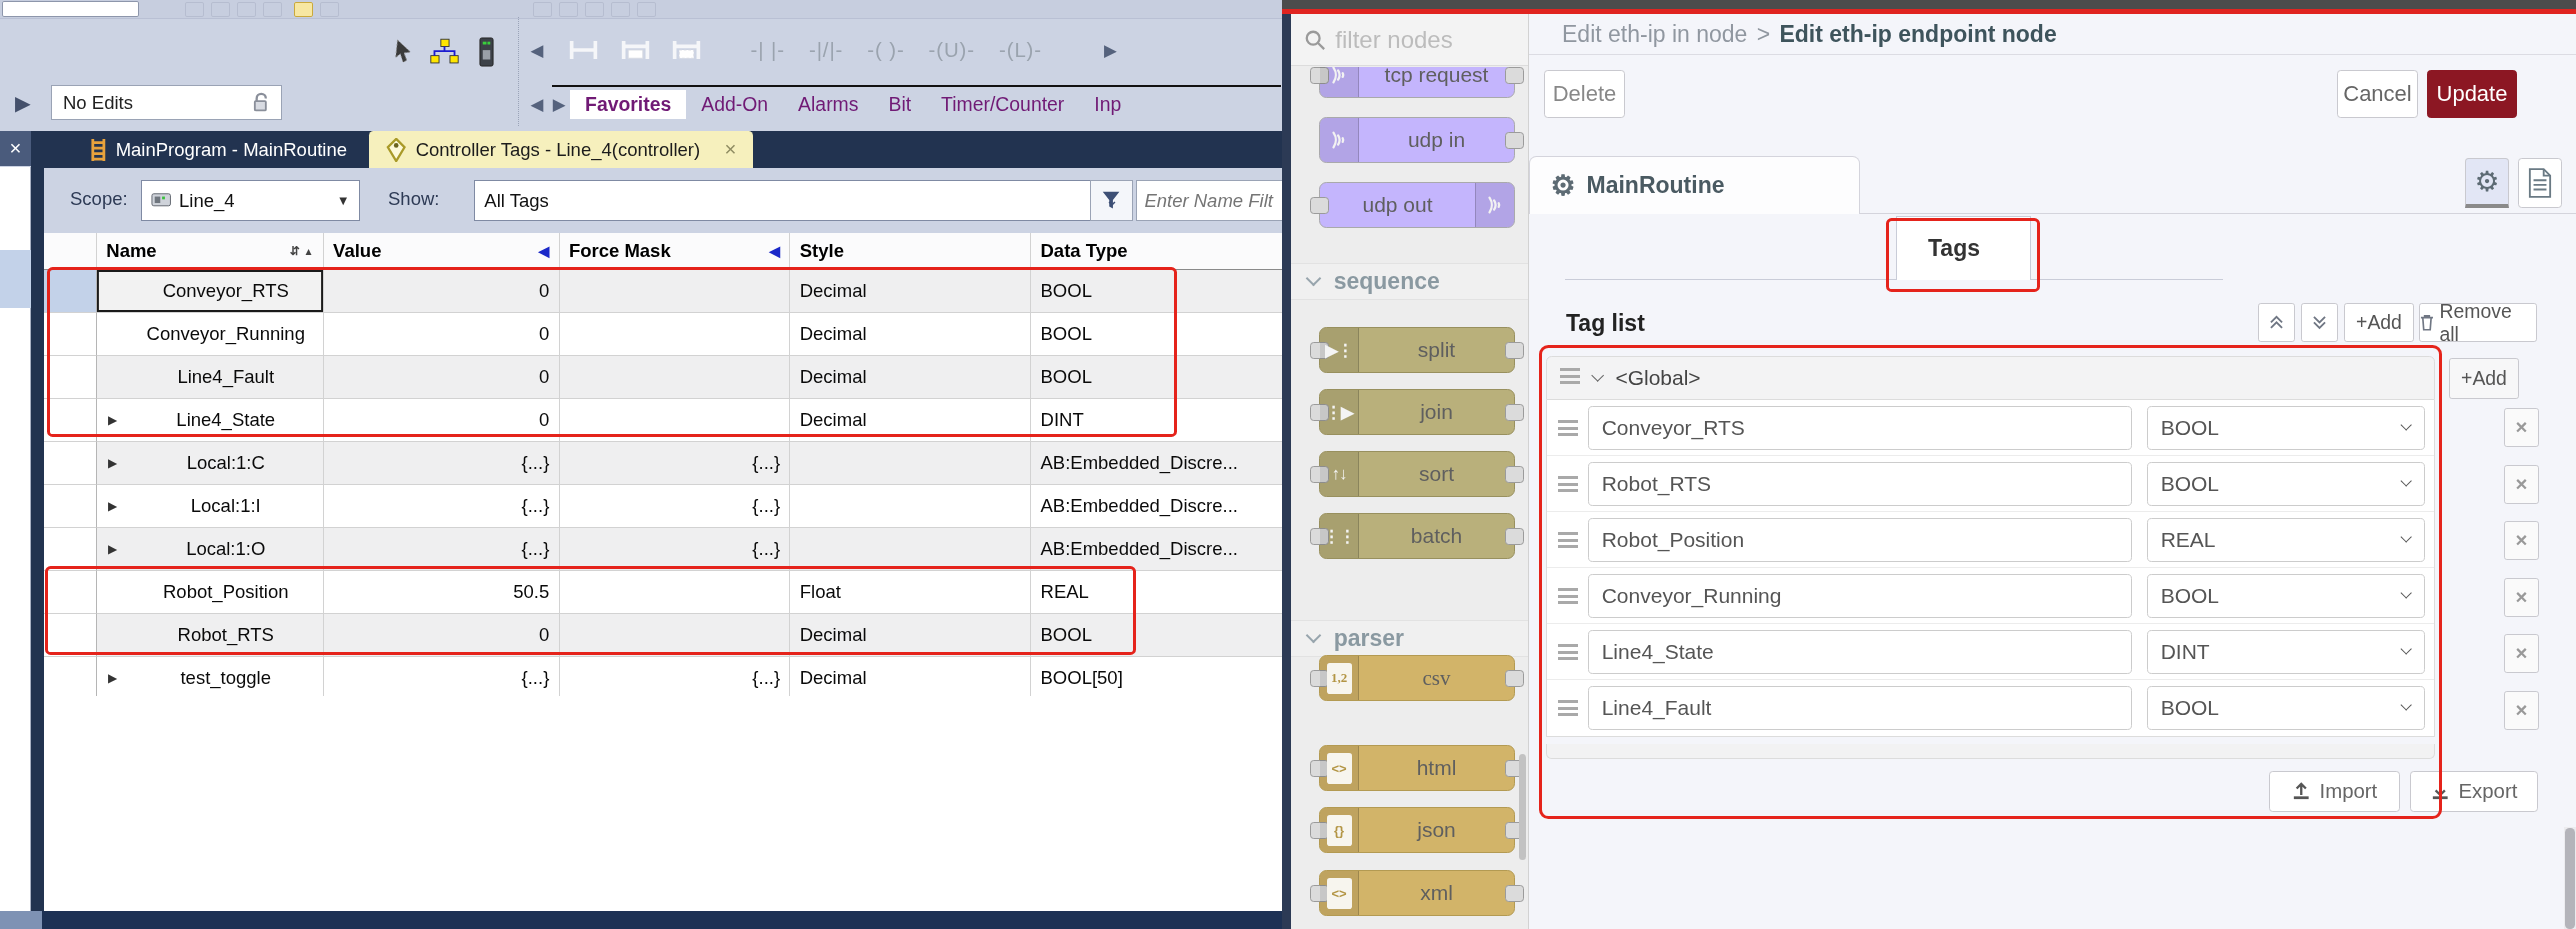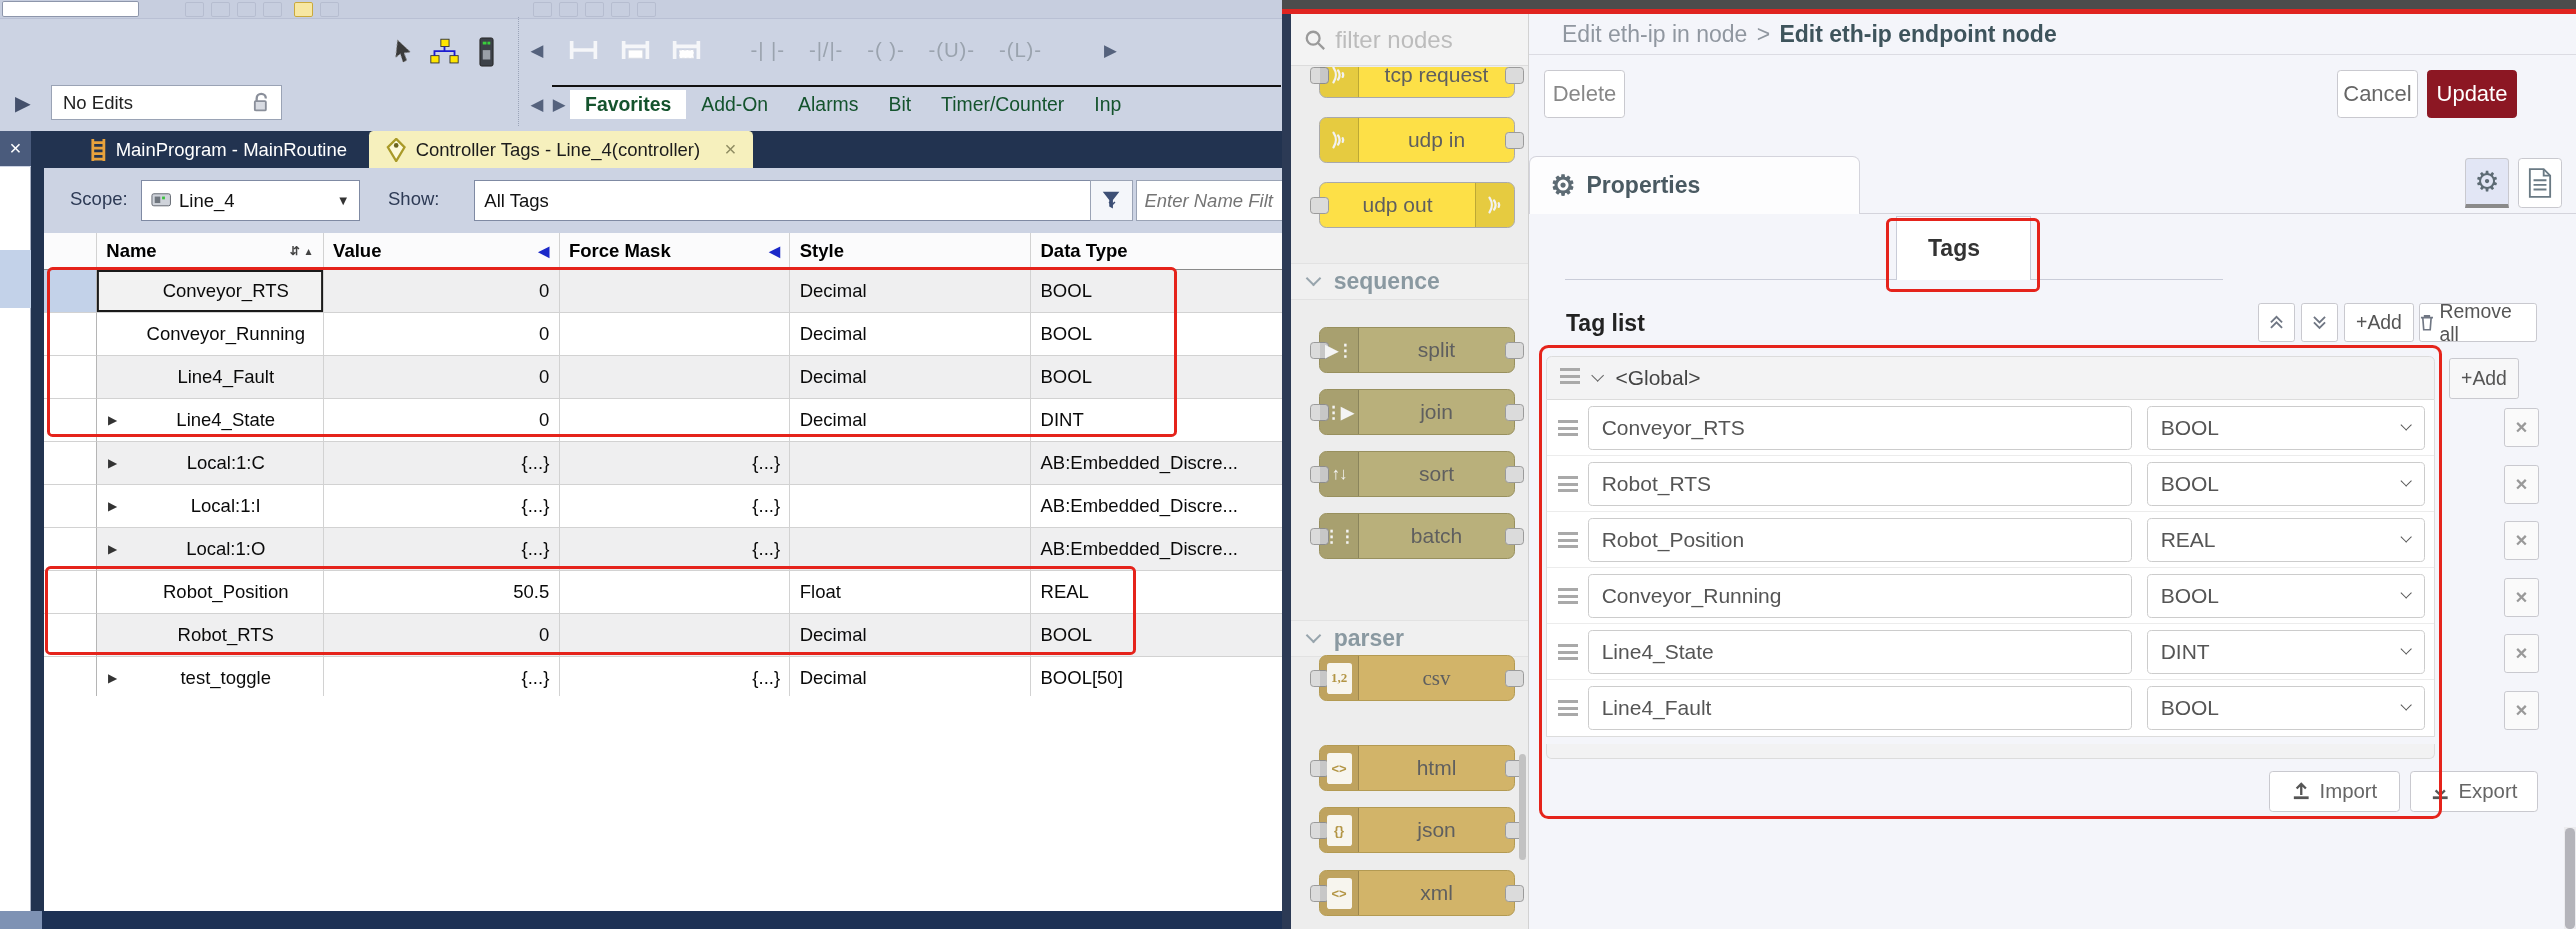--- a/index.html
+++ b/index.html
@@ -16,21 +16,21 @@
   .tool-icon { position:absolute; top:33px; width:33px; height:37px; display:flex; align-items:center; justify-content:center; }
   .vsep { position:absolute; left:518px; top:16.7px; height:109px; border-left:1.9px dotted #9aa3b8; }
   .noedits-arrow { position:absolute; left:15px; top:91px; font-size:20.4px; color:#44506b; }
   .noedits-box { position:absolute; left:51px; top:85px; width:231px; height:35px; background:#fff; border:0.9px solid #9aa3b5; display:flex; align-items:center; padding:0 11px; font-size:18.5px; color:#222; }
   .noedits-box .grow { flex:1; }
   .ladder-row { position:absolute; left:526px; top:24px; height:52px; display:flex; align-items:center; gap:20.4px; }
   .ladder-op { font-size:20.4px; color:#9aa3ae; letter-spacing:0.9px; white-space:nowrap; }
   .ribbon-underline { position:absolute; left:552px; top:85px; width:729px; height:1.9px; background:#111; }
   .ribbon-tabs { position:absolute; left:526px; top:89px; height:31px; display:flex; align-items:center; gap:0; }
   .ribbon-arrow { font-size:16.7px; color:#55627d; padding:0 4.6px; }
-  .ribbon-tab { font-size:19.4px; color:#14532d; padding:2.8px 15px; white-space:nowrap;text-align:center; }
+  .ribbon-tab { font-size:19.4px; color:#701a75; padding:2.8px 15px; white-space:nowrap;text-align:center; }
   .ribbon-tab.active { background:#fff; font-weight:bold; }
 
   .doc-tabbar { position:absolute; left:31px; top:131px; width:1256px; height:37px; background:#223350; display:flex; align-items:stretch; }
   .xtab { position:absolute; left:0; top:131px; width:31px; height:35px; background:#4a5b7c; color:#fff; font-size:20.4px; text-align:center; line-height:35px; }
   .doc-tab { display:flex; align-items:center; gap:9.3px; padding:0 16.7px; font-size:18.5px; color:#fff; white-space:nowrap; margin-left:42px; }
   .doc-tab.active { background:#f6f0bd; color:#1c1c1c; border-radius:4.6px 4.6px 0 0; margin-left:5.6px; }
   .tab-close { color:#8f8c62; font-size:20.4px; margin-left:15px; }
 
   .dock-strip { position:absolute; left:0; top:167px; width:31px; height:745px; background:#fff; border-right:0.9px solid #a8b0c2; }
   .dock-cell { position:absolute; left:0; top:250px; width:31px; height:58px; background:#c3d2e9; }
@@ -71,21 +71,21 @@
   .nr-redline { position:absolute; left:1282px; top:9.3px; width:1294px; height:4.6px; background:#e02420; z-index:5; }
 
   .palette { position:absolute; left:1291px; top:14px; width:238px; height:915px; background:#ededed; border-right:0.9px solid #d2d2d2; }
   .pal-search { position:absolute; left:0; top:0; width:100%; height:52px; background:#f3f3f3; border-bottom:0.9px solid #dcdcdc; display:flex; align-items:center; padding:0 13px; gap:9.3px; }
   .pal-search .ph { font-size:24px; color:#bcbcbc; }
   .pal-body { position:absolute; left:0; top:53px; width:100%; height:863px; overflow:hidden; }
   .pal-node { position:absolute; left:28px; width:196px; height:46px; border-radius:7.4px; border:0.9px solid #a9a9ab; }
   .pal-node .lbl { position:absolute; left:0; right:0; top:0; bottom:0; display:flex; align-items:center; justify-content:center; font-size:21px; color:#5f5f5f; }
   .pal-node.icon-left .lbl { padding-left:39px; }
   .pal-node.icon-right .lbl { padding-right:39px; }
-  .nk-net { background:#fde047; }
+  .nk-net { background:#c4b5fd; }
   .nk-seq { background:#b9b07b; border-color:#98905e; }
   .nk-parser { background:#d2b469; border-color:#b39a52; }
   .iconblock { position:absolute; top:0; bottom:0; width:39px; background:rgba(0,0,0,0.09); display:flex; align-items:center; justify-content:center; }
   .iconblock.left { left:0; border-right:0.9px solid rgba(0,0,0,0.18); border-radius:6.5px 0 0 6.5px; }
   .iconblock.right { right:0; border-left:0.9px solid rgba(0,0,0,0.18); border-radius:0 6.5px 6.5px 0; }
   .iconblock .glyph { color:#f4f4f4; font-size:16.7px; font-weight:bold; letter-spacing:-0.9px; }
   .paperchip { width:25px; height:31px; background:#f7f5ee; border-radius:2.8px; display:flex; align-items:center; justify-content:center; font-size:13px; font-weight:bold; color:#b39544; }
   .port { position:absolute; width:19.4px; height:16.7px; background:#dbdbdb; border:0.9px solid #9b9b9b; border-radius:3.7px; top:14px; }
   .port.in { left:-10.2px; } .port.out { right:-10.2px; }
   .pal-cat { position:absolute; left:0; width:100%; height:37px; background:#f0f0f0; border-top:0.9px solid #e2e2e2; border-bottom:0.9px solid #e2e2e2; display:flex; align-items:center; gap:15px; padding:0 16.7px; }
@@ -541,21 +541,21 @@
       <span class="bc-cur">Edit eth-ip endpoint node</span>
     </div>
 
     <div class="btn btn-delete">Delete</div>
     <div class="btn btn-cancel">Cancel</div>
     <div class="btn btn-update">Update</div>
 
     <div class="prop-row">
       <div class="prop-tab">
         <span class="gear-glyph">⚙</span>
-        <span>Properties</span>
+        <span>MainRoutine</span>
       </div>
       <div class="gear-btn">
           <span class="gear-glyph">⚙</span>
         </div>
       <div class="doc-btn">
         <svg width="24" height="30" viewBox="0 0 26 32">
             <path d="M2,1 H17 L24,8 V31 H2 Z" fill="#fff" stroke="#6a7a84" stroke-width="2"></path>
             <path d="M17,1 V8 H24" fill="none" stroke="#6a7a84" stroke-width="2"></path>
             <path d="M6,13 H20 M6,18 H20 M6,23 H20" stroke="#6a7a84" stroke-width="2"></path>
           </svg>

